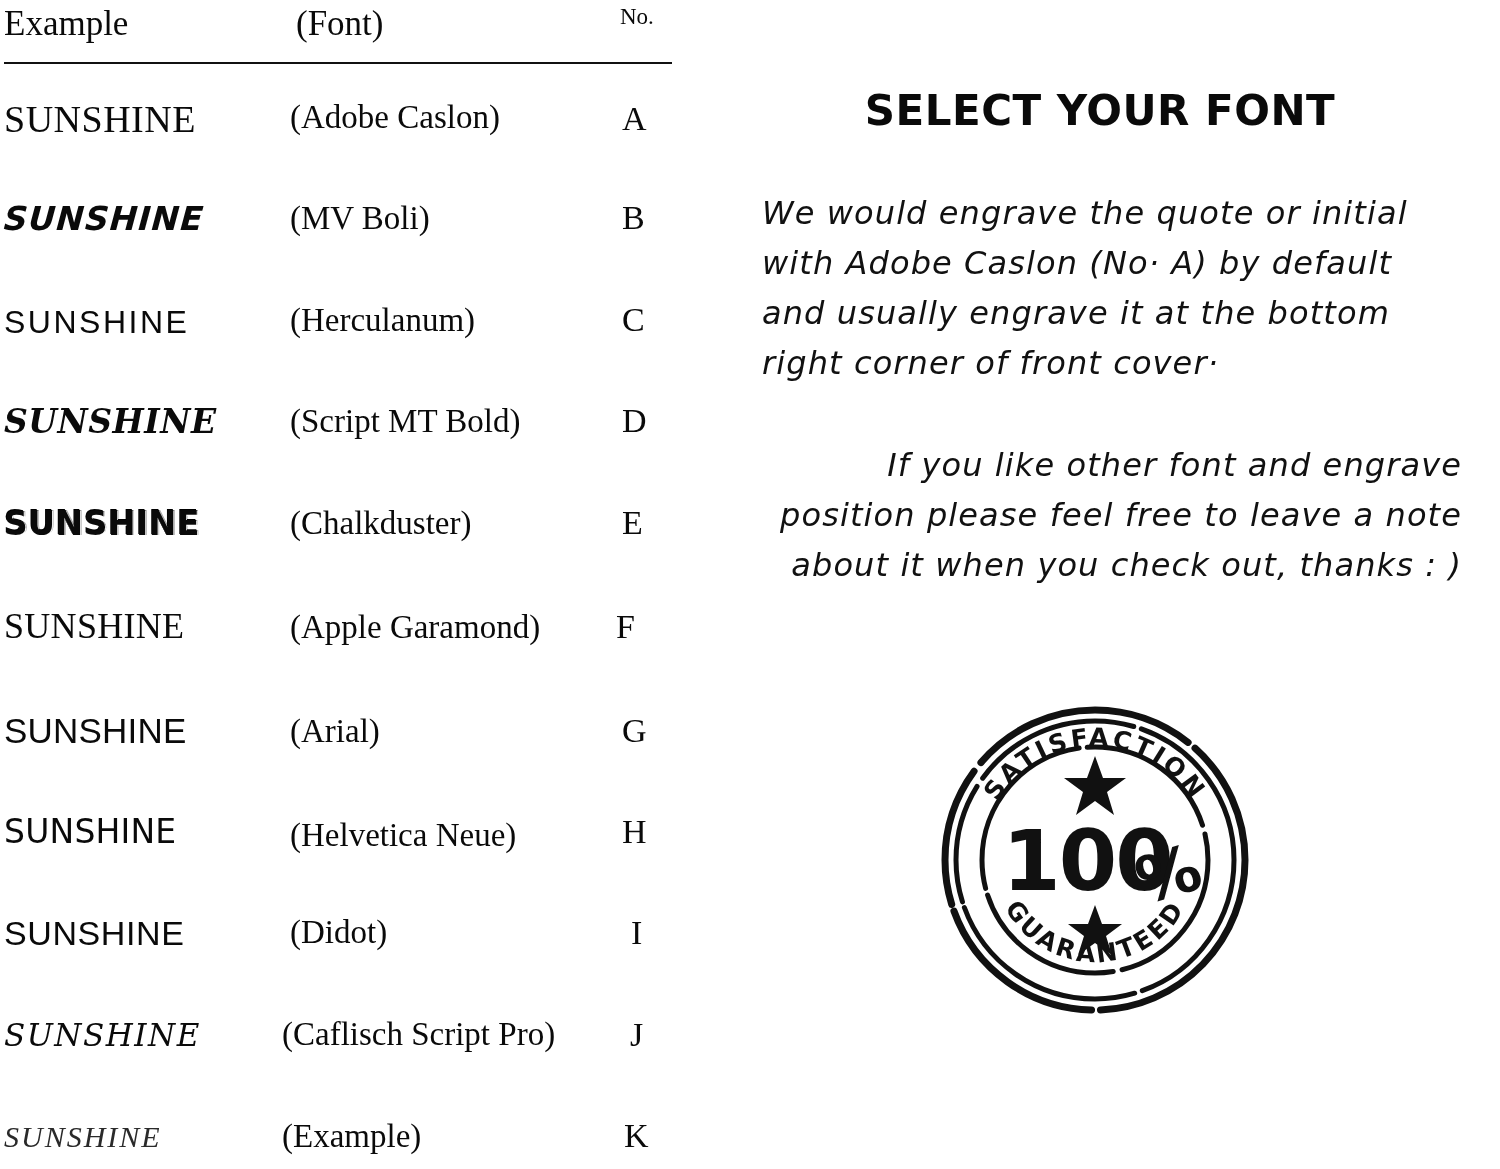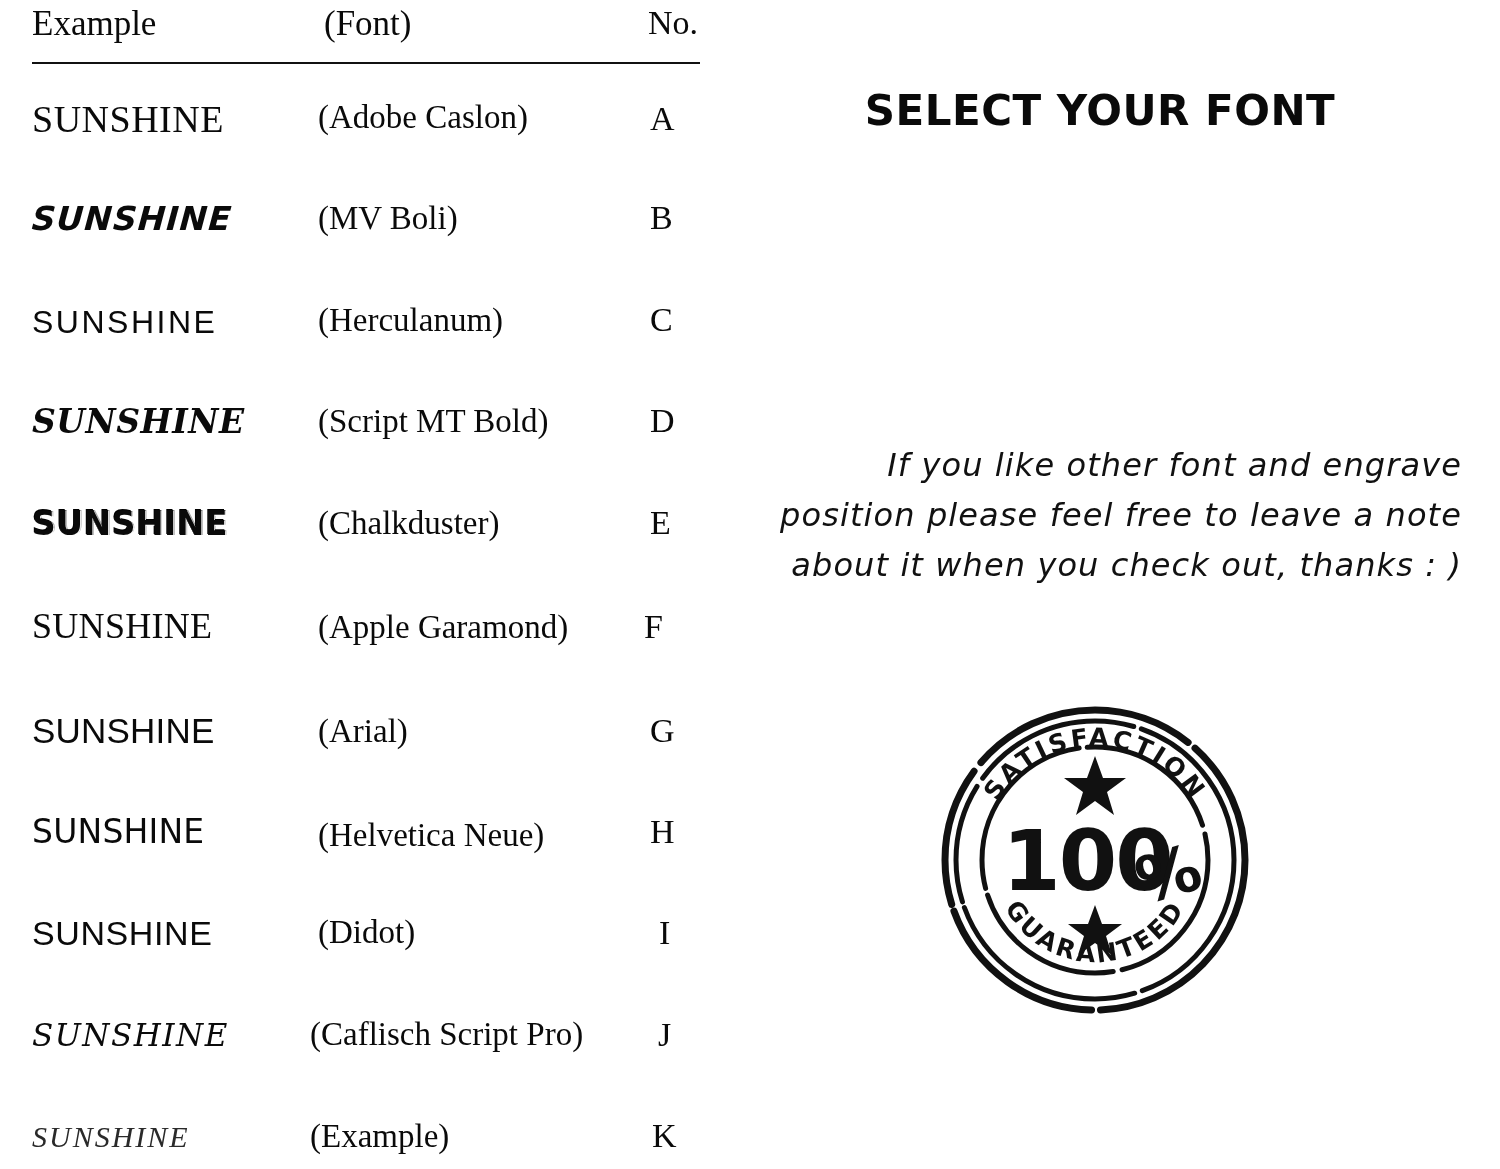--- a/index.html
+++ b/index.html
@@ -16,21 +16,20 @@
     color: #0a0a0a;
   }
 
   
   #font-table {
     position: absolute;
     left: 0;
     top: 0;
     width: 700px;
     height: 856px;
-    margin-left: 28px;
   }
 
   .tbl-header {
     position: absolute;
     top: 4px;
     left: 0;
     width: 690px;
     height: 52px;
   }
   .tbl-header .col-example {
@@ -44,21 +43,21 @@
     position: absolute;
     left: 296px;
     top: 0;
     font-size: 35px;
     font-family: Liberation Serif, serif;
   }
   .tbl-header .col-no {
     position: absolute;
     left: 620px;
     top: 0;
-    font-size: 34px;
+    font-size: 23px;
     font-family: "Liberation Serif", serif;
   }
   .header-rule {
     position: absolute;
     top: 62px;
     left: 4px;
     width: 668px;
     height: 2px;
     background: #111;
   }
@@ -224,20 +223,21 @@
     <span class="fname" style="left:282px;top:22px">(Example)</span>
     <span class="letter" style="left:624px;top:21px">K</span>
   </div>
 
 </div>
 
 <div id="right-panel">
 
   <div id="select-font-title">SELECT YOUR FONT</div>
 
+  <div class="note" id="note-1">We would engrave the quote or initial with Adobe Caslon (No· A) by default and usually engrave it at the bottom right corner of front cover·</div>
   <div class="note" id="note-2">If you like other font and engrave position please feel free to leave a note about it when you check out, thanks : )</div>
 
   <div id="stamp">
     <svg width="320" height="320" viewBox="0 0 320 320" xmlns="http://www.w3.org/2000/svg">
       <defs>
         <path id="arcTop" d="M 46,160 A 114,114 0 0 1 274,160"></path>
         <path id="arcBottom" d="M 58,160 A 102,102 0 0 0 262,160"></path>
       </defs>
 
       <circle cx="160" cy="160" r="150" fill="none" stroke="#111" stroke-width="7" stroke-dasharray="230 9 180 7 140 11" stroke-linecap="round"></circle>

